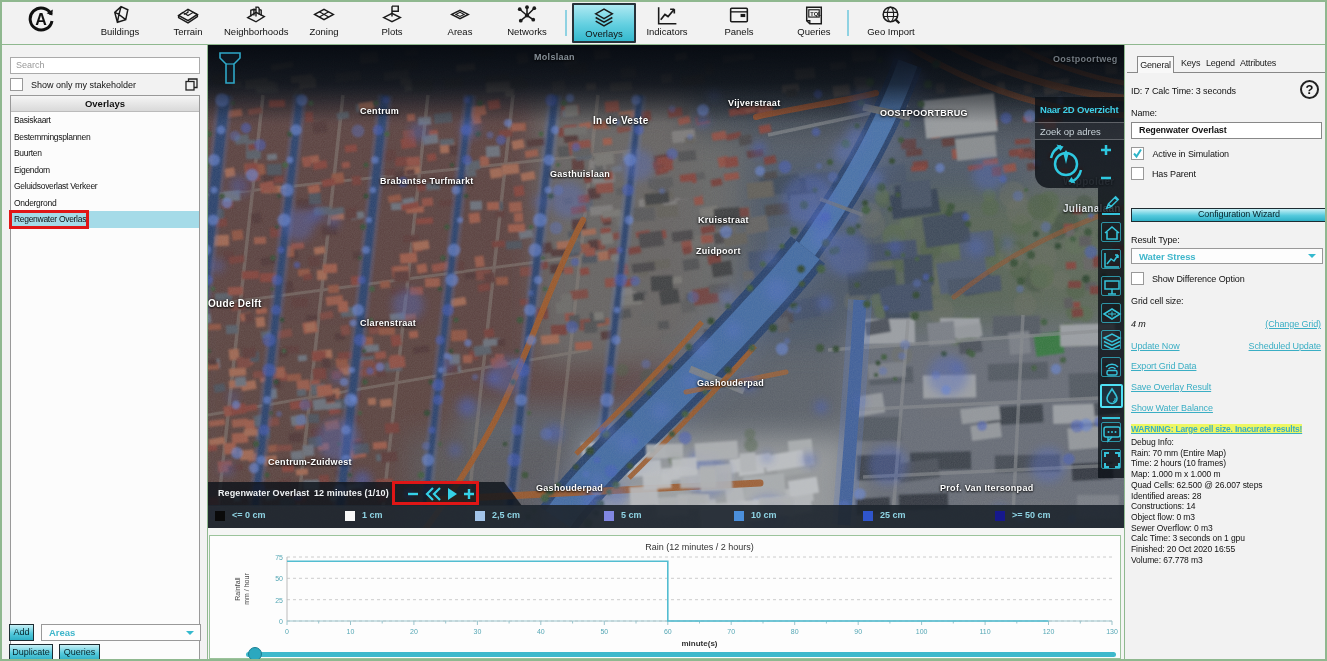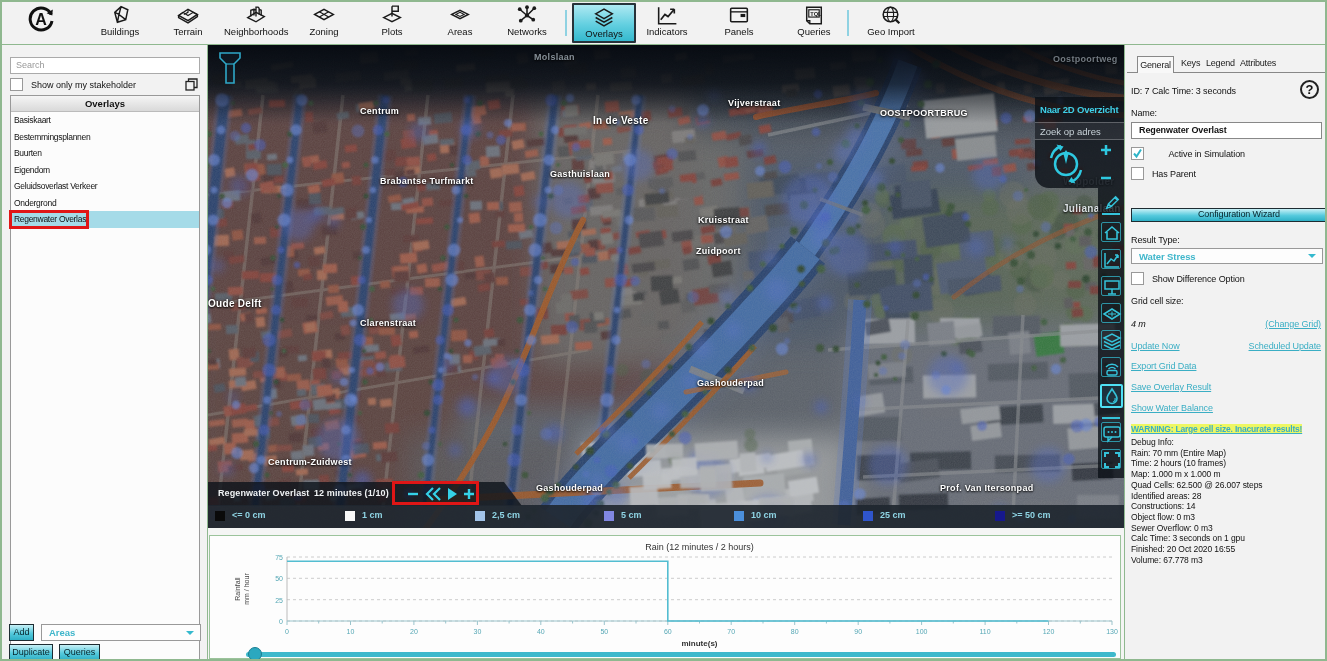--- a/index.html
+++ b/index.html
@@ -1694,21 +1694,21 @@
     <div class="tab" style="left:113px;">Attributes</div>
   </div>
   <div class="rp" style="top:41px;">ID: 7 Calc Time: 3 seconds</div>
   <div class="qmark">?</div>
   <div class="rp" style="top:63px;">Name:</div>
   <div class="nameinput">Regenwater Overlast</div>
   <div class="rp" style="top:102px;"><svg width="13" height="13" viewBox="0 0 13 13" style="vertical-align:-3px;">
         <rect x="0.5" y="0.5" width="12" height="12" fill="#fff" stroke="#999"></rect>
         <path d="M3 6.5 L5.5 9.5 L10 2.5" stroke="#2fb4c8" stroke-width="2" fill="none"></path>
       </svg>
-    <span style="margin-left:22px;">Active in Simulation</span></div>
+    <span style="margin-left:6px;">Active in Simulation</span></div>
   <div class="rp" style="top:122px;"><span class="cbx" style="vertical-align:-3px;"></span>
     <span style="margin-left:6px;">Has Parent</span></div>
   <div class="btn cwiz">Configuration Wizard</div>
   <div class="rp" style="top:190px;">Result Type:</div>
   <div class="drop" style="left:6px;top:203px;width:192px;height:16px;line-height:15px;">Water Stress<span class="droparrow"></span></div>
   <div class="rp" style="top:227px;"><span class="cbx" style="vertical-align:-3px;"></span>
     <span style="margin-left:6px;">Show Difference Option</span></div>
   <div class="rp" style="top:251px;">Grid cell size:</div>
   <div class="rp" style="top:274px;font-style:italic;">4 m</div>
   <div class="rp link" style="left:auto;right:6px;top:274px;">(Change Grid)</div>

